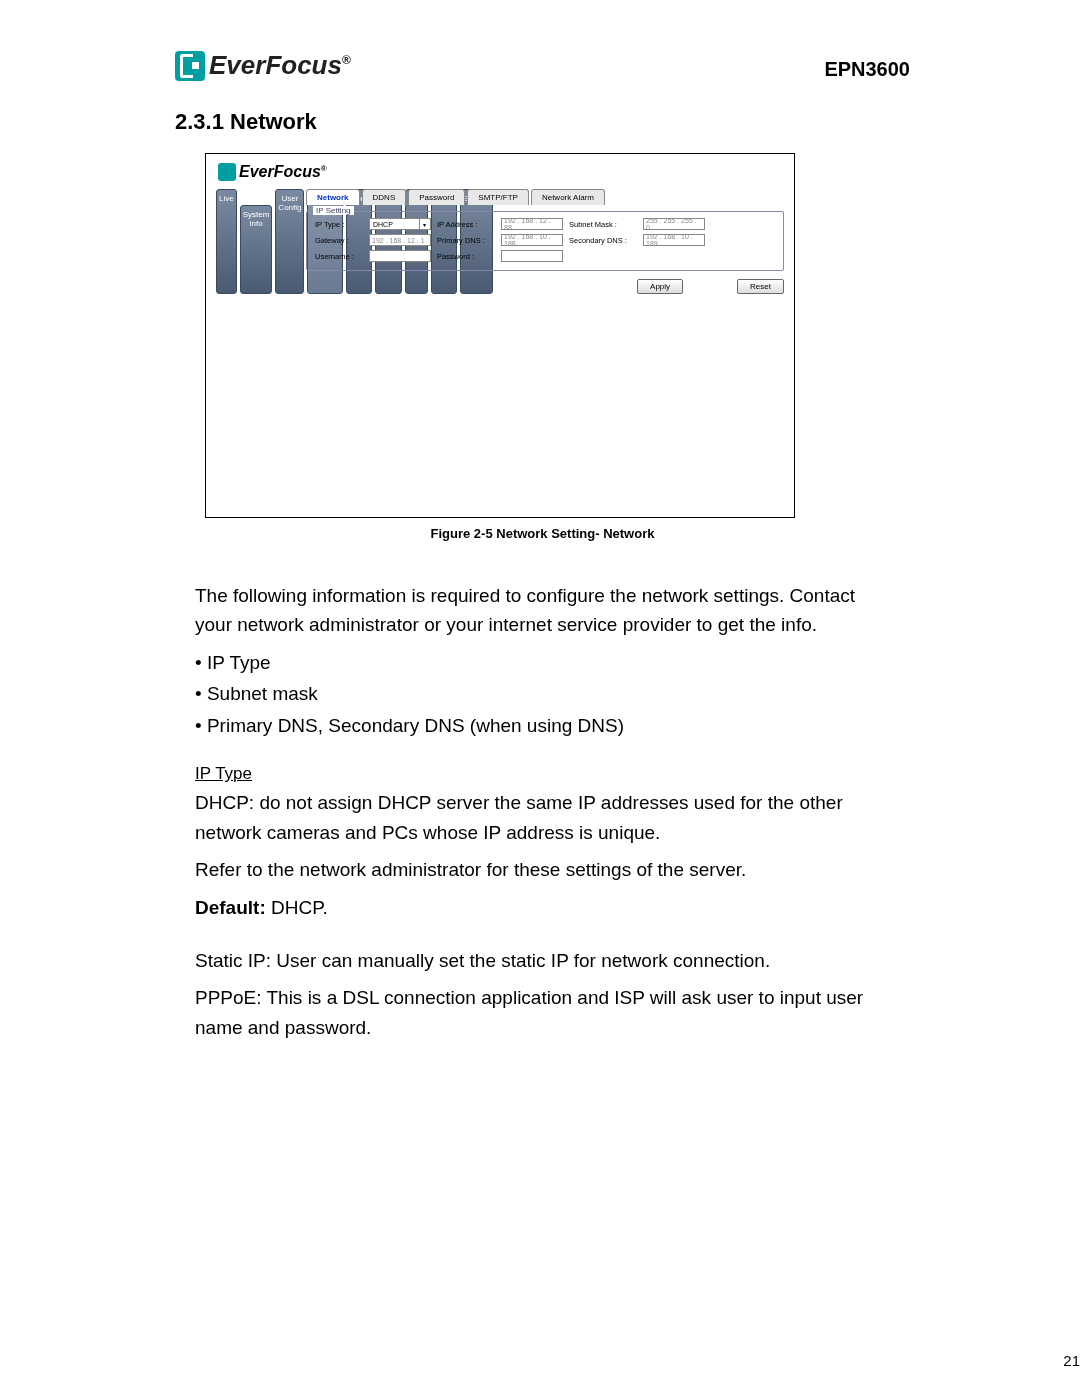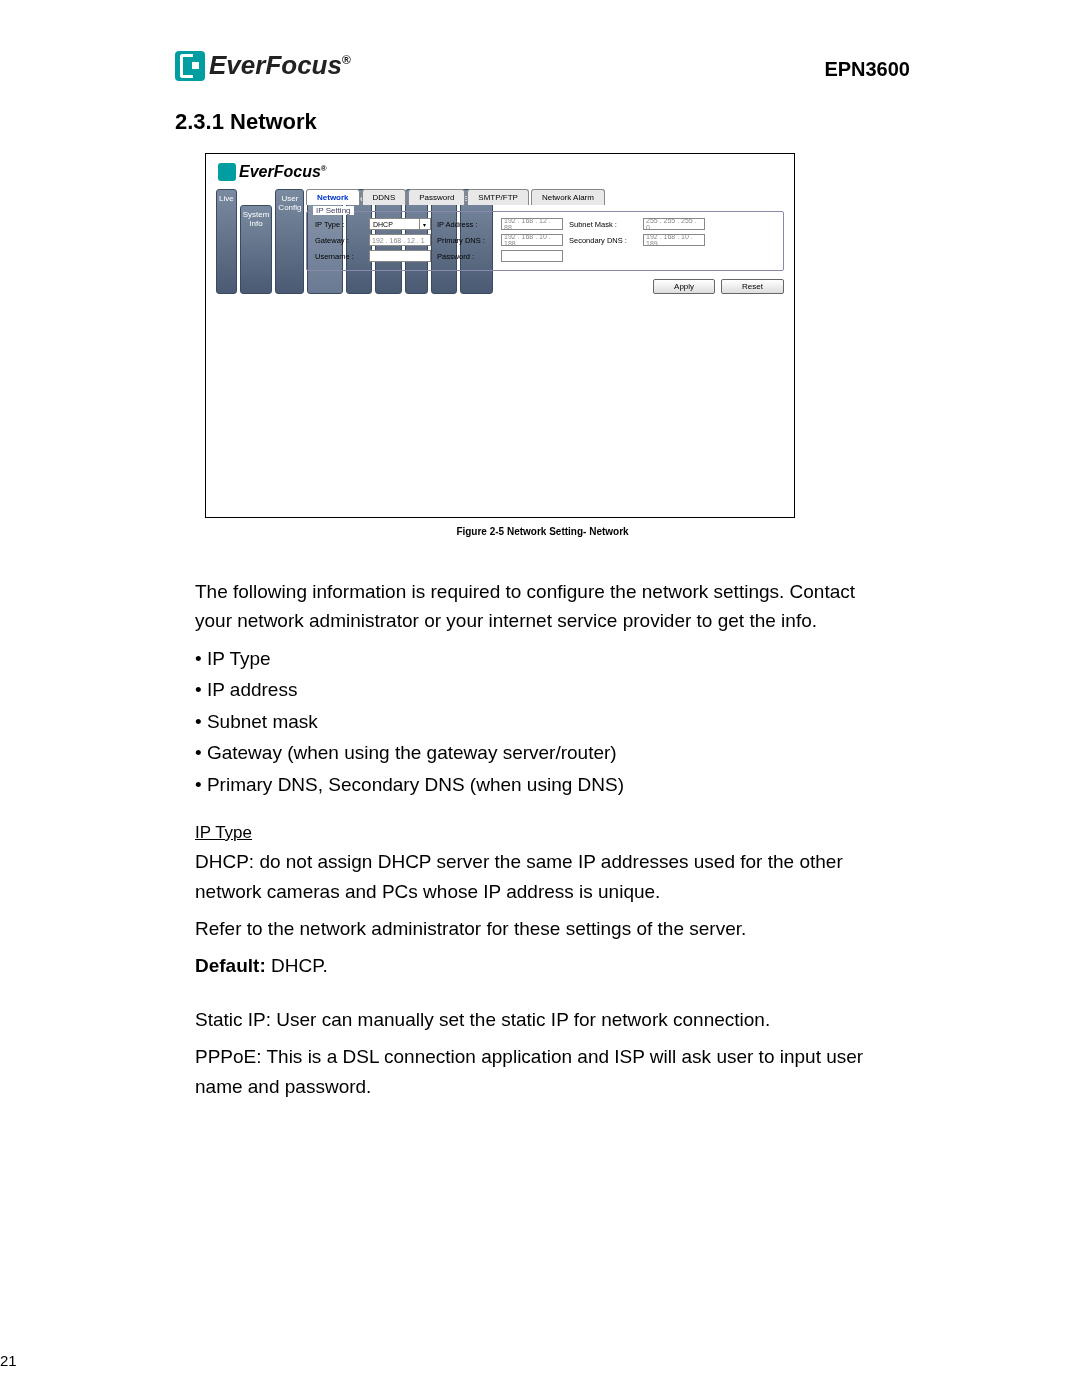--- a/index.html
+++ b/index.html
@@ -159,29 +159,30 @@
   }
   .fg-select .caret {
     width: 10px; height: 10px;
     border-left: 1px solid #888;
     display: flex; align-items: center; justify-content: center;
     font-size: 6px;
   }
   .btn-row { display: flex; justify-content: flex-end; gap: 6px; margin-top: 8px; }
   .ui-btn {
     font-size: 8px;
-    padding: 2px 20px;
+    padding: 2px 12px;
     border: 1px solid #666;
     border-radius: 2px;
     background: linear-gradient(#fff,#ddd);
     cursor: pointer;
+    margin-left: 48px;
   }
   .caption {
     text-align: center;
-    font-size: 10px;
+    font-size: 13px;
     font-weight: bold;
     margin: 4px 0 40px 0;
   }
   .body-text {
     font-size: 19px;
     line-height: 1.55;
     margin: 0 0 8px 20px;
     max-width: 700px;
   }
   .bullets { margin: 0 0 12px 20px; }
@@ -189,21 +190,21 @@
   .subhead {
     font-size: 17px;
     text-decoration: underline;
     margin: 24px 0 4px 20px;
   }
   .bold { font-weight: bold; }
   .page-num {
     position: absolute;
     bottom: 28px;
     left: 0; right: 0;
-    text-align: left;
+    text-align: right;
     font-size: 15px;
   }
 </style>
 </head>
 <body>
 
 <div class="header-row">
   <div class="logo">
     <div class="logo-mark"></div>
     <div class="logo-text"><span>EverFocus</span><sup>®</sup></div>
@@ -272,23 +273,21 @@
       </div>
     </div>
   </div>
 </div>
 <div class="caption">Figure 2-5 Network Setting- Network</div>
 
 <div class="body-text">The following information is required to configure the network settings. Contact your network administrator or your internet service provider to get the info.</div>
 
 <div class="bullets">
   <div class="body-text">• IP Type</div>
-  <div class="body-text">• IP address</div>
   <div class="body-text">• Subnet mask</div>
-  <div class="body-text">• Gateway (when using the gateway server/router)</div>
   <div class="body-text">• Primary DNS, Secondary DNS (when using DNS)</div>
 </div>
 
 <div class="subhead">IP Type</div>
 <div class="body-text">DHCP: do not assign DHCP server the same IP addresses used for the other network cameras and PCs whose IP address is unique.</div>
 <div class="body-text">Refer to the network administrator for these settings of the server.</div>
 <div class="body-text">
   <span class="bold">Default:</span><span> DHCP.</span>
 </div>
 

